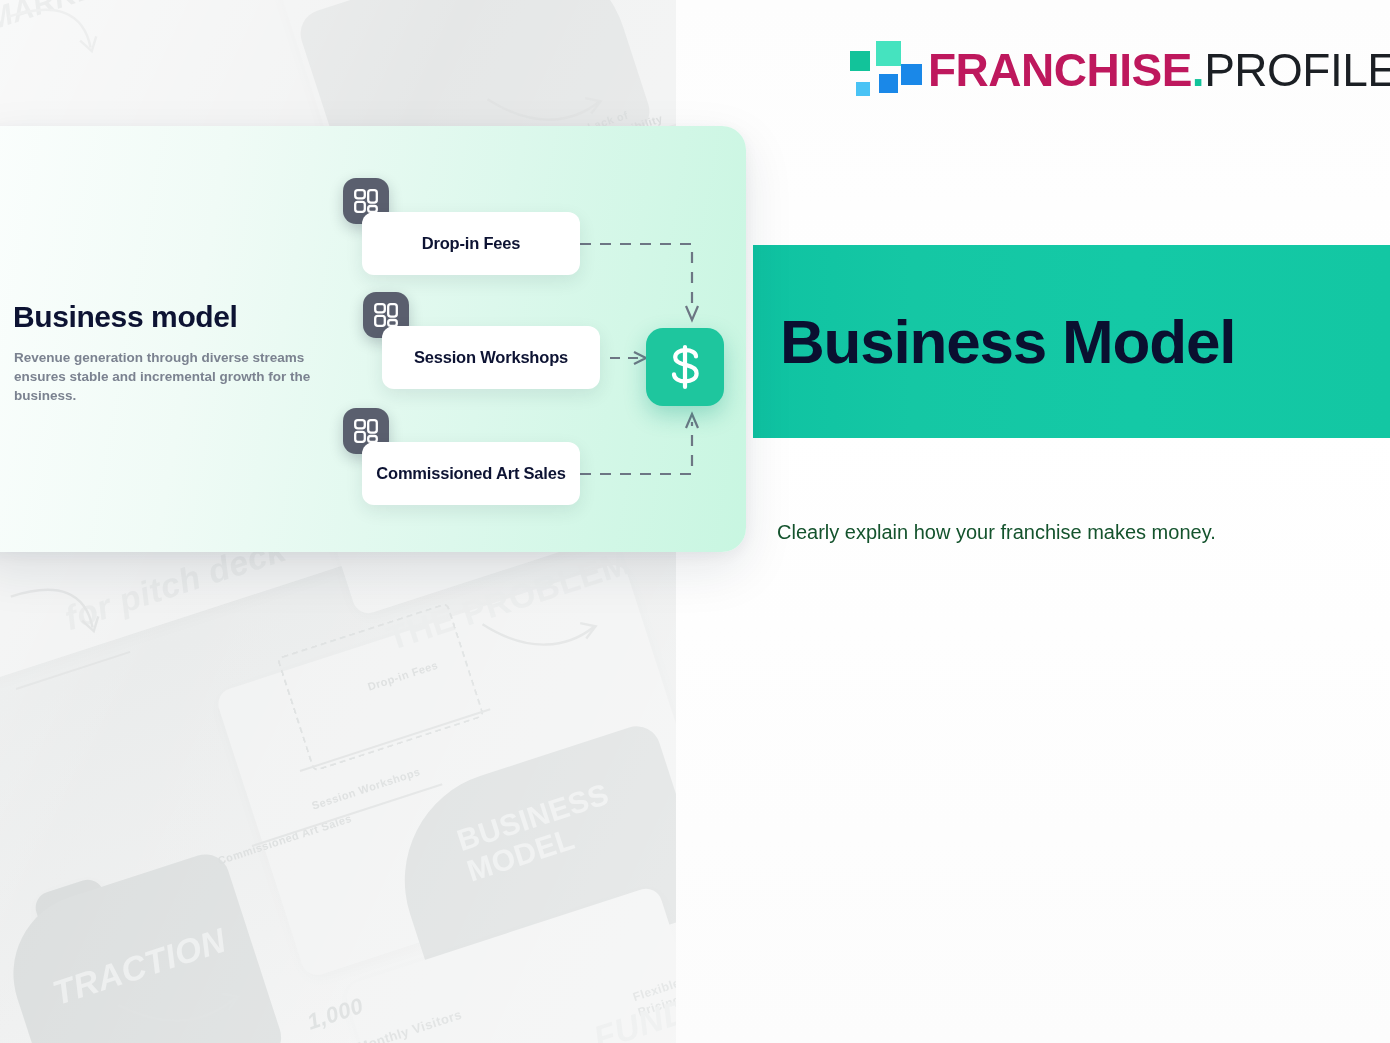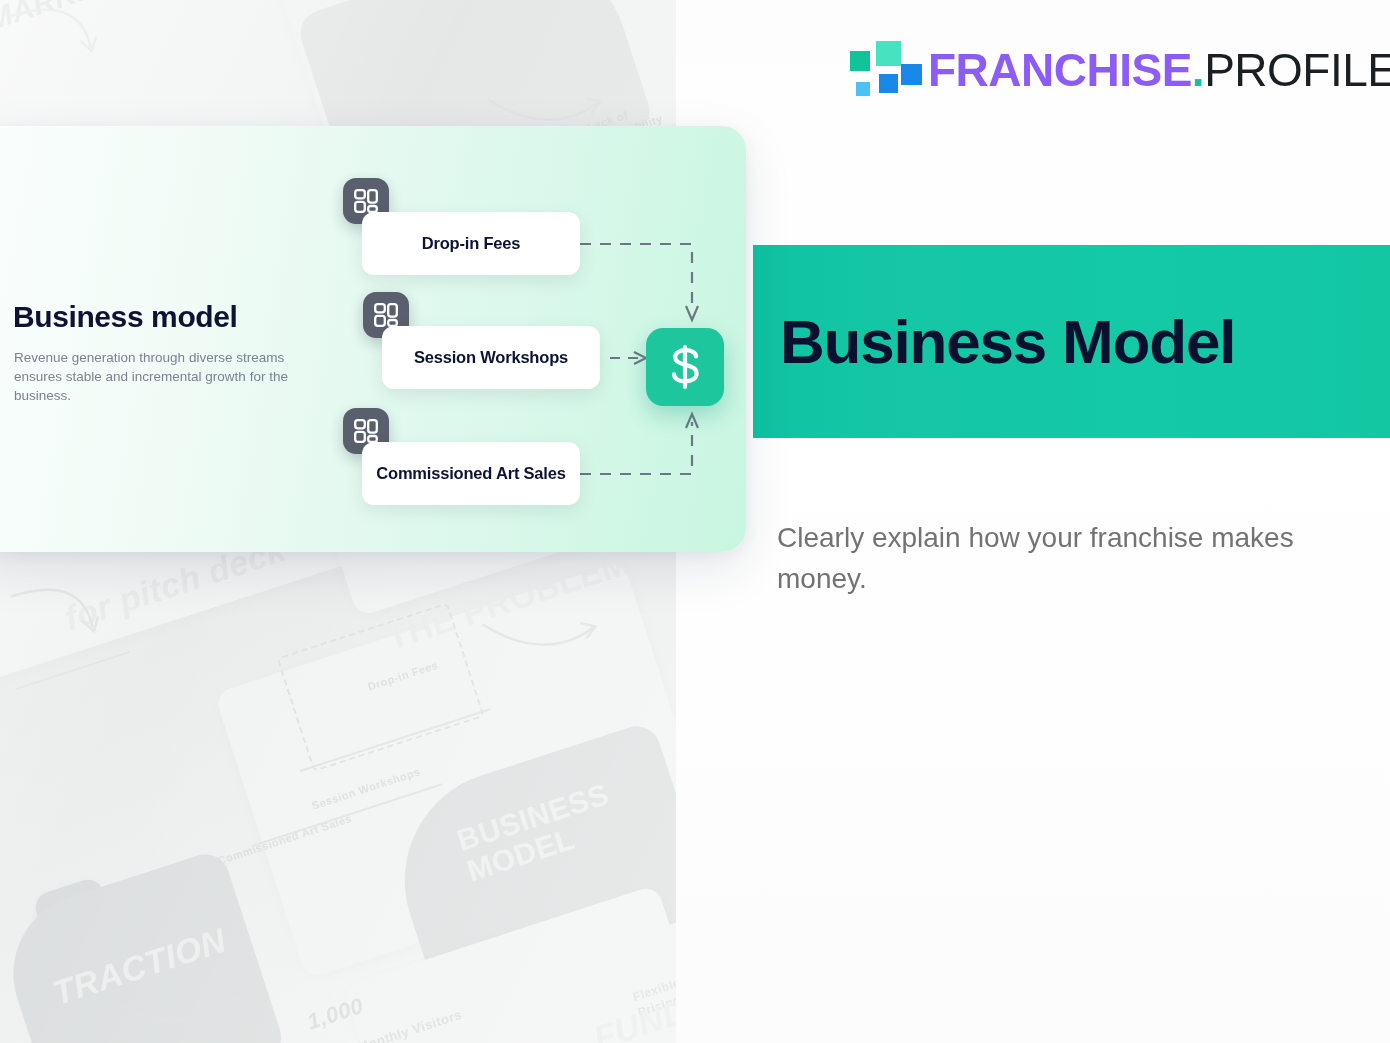--- a/index.html
+++ b/index.html
@@ -74,62 +74,62 @@
   .logo-mark{ position:relative; width:58px; height:60px; }
   .logo-mark span{ position:absolute; display:block; }
   .lm1{ left:0px;  top:11px; width:20px; height:20px; background:#12c39a; }
   .lm2{ left:26px; top:1px;  width:25px; height:25px; background:#45e3bf; }
   .lm3{ left:29px; top:34px; width:19px; height:19px; background:#1a88e8; }
   .lm4{ left:51px; top:24px; width:21px; height:21px; background:#1a88e8; }
   .lm5{ left:6px;  top:42px; width:14px; height:14px; background:#49c3f5; }
   .logo-word{
     font-size:46px; letter-spacing:-0.5px; line-height:1; white-space:nowrap;
   }
-  .logo-word .b{ font-weight:700; color:#8b5cf6; }
+  .logo-word .b{ font-weight:700; color:#be185d; }
   .logo-word .dot{ font-weight:700; color:#12c39a; }
   .logo-word .l{ font-weight:400; color:#1b1f24; }
 
   
   .banner{
     position:absolute; left:753px; top:245px; width:637px; height:193px;
     background:linear-gradient(90deg,#0fc3a2 0%,#15c7a4 25%,#14c9a6 60%,#13c7a3 100%);
     display:flex; align-items:center;
   }
   .banner h1{
     margin-left:27px;
     font-size:62px; font-weight:700; letter-spacing:-1.2px;
     color:#0a1030; line-height:1;
   }
 
   
   .body-copy{
     position:absolute; left:777px; top:518px; width:575px;
   }
   .body-copy p{
-    font-size:28px; line-height:1.46; color:#737373; font-weight:400;
+    font-size:20px; line-height:1.46; color:#14532d; font-weight:400;
   }
   .body-copy p + p{ margin-top:38px; }
 
   
   .feature-card{
     position:absolute; left:-24px; top:126px; width:770px; height:426px;
     background:linear-gradient(100deg,#fbfefd 0%,#f0fbf6 30%,#dcf8ec 65%,#c8f6e1 100%);
     border-radius:24px;
     box-shadow:0 18px 50px rgba(20,40,60,0.10), 0 4px 14px rgba(20,40,60,0.05);
     overflow:hidden;
   }
   .fc-inner{ position:absolute; inset:0; }
 
   .fc-title{
     position:absolute; left:37px; top:174px;
     font-size:30px; font-weight:800; letter-spacing:-0.4px; color:#0d1333;
   }
   .fc-desc{
     position:absolute; left:38px; top:222px; width:300px;
-    font-size:13.5px; line-height:1.42; color:#7b8290; font-weight:400;
+    font-size:13.5px; line-height:1.42; color:#7b8290; font-weight:700;
   }
 
   
   .node{
     position:absolute;
     background:#ffffff;
     border-radius:12px;
     box-shadow:0 6px 18px rgba(20,40,60,0.09);
     display:flex; align-items:center; justify-content:center;
     text-align:center;

